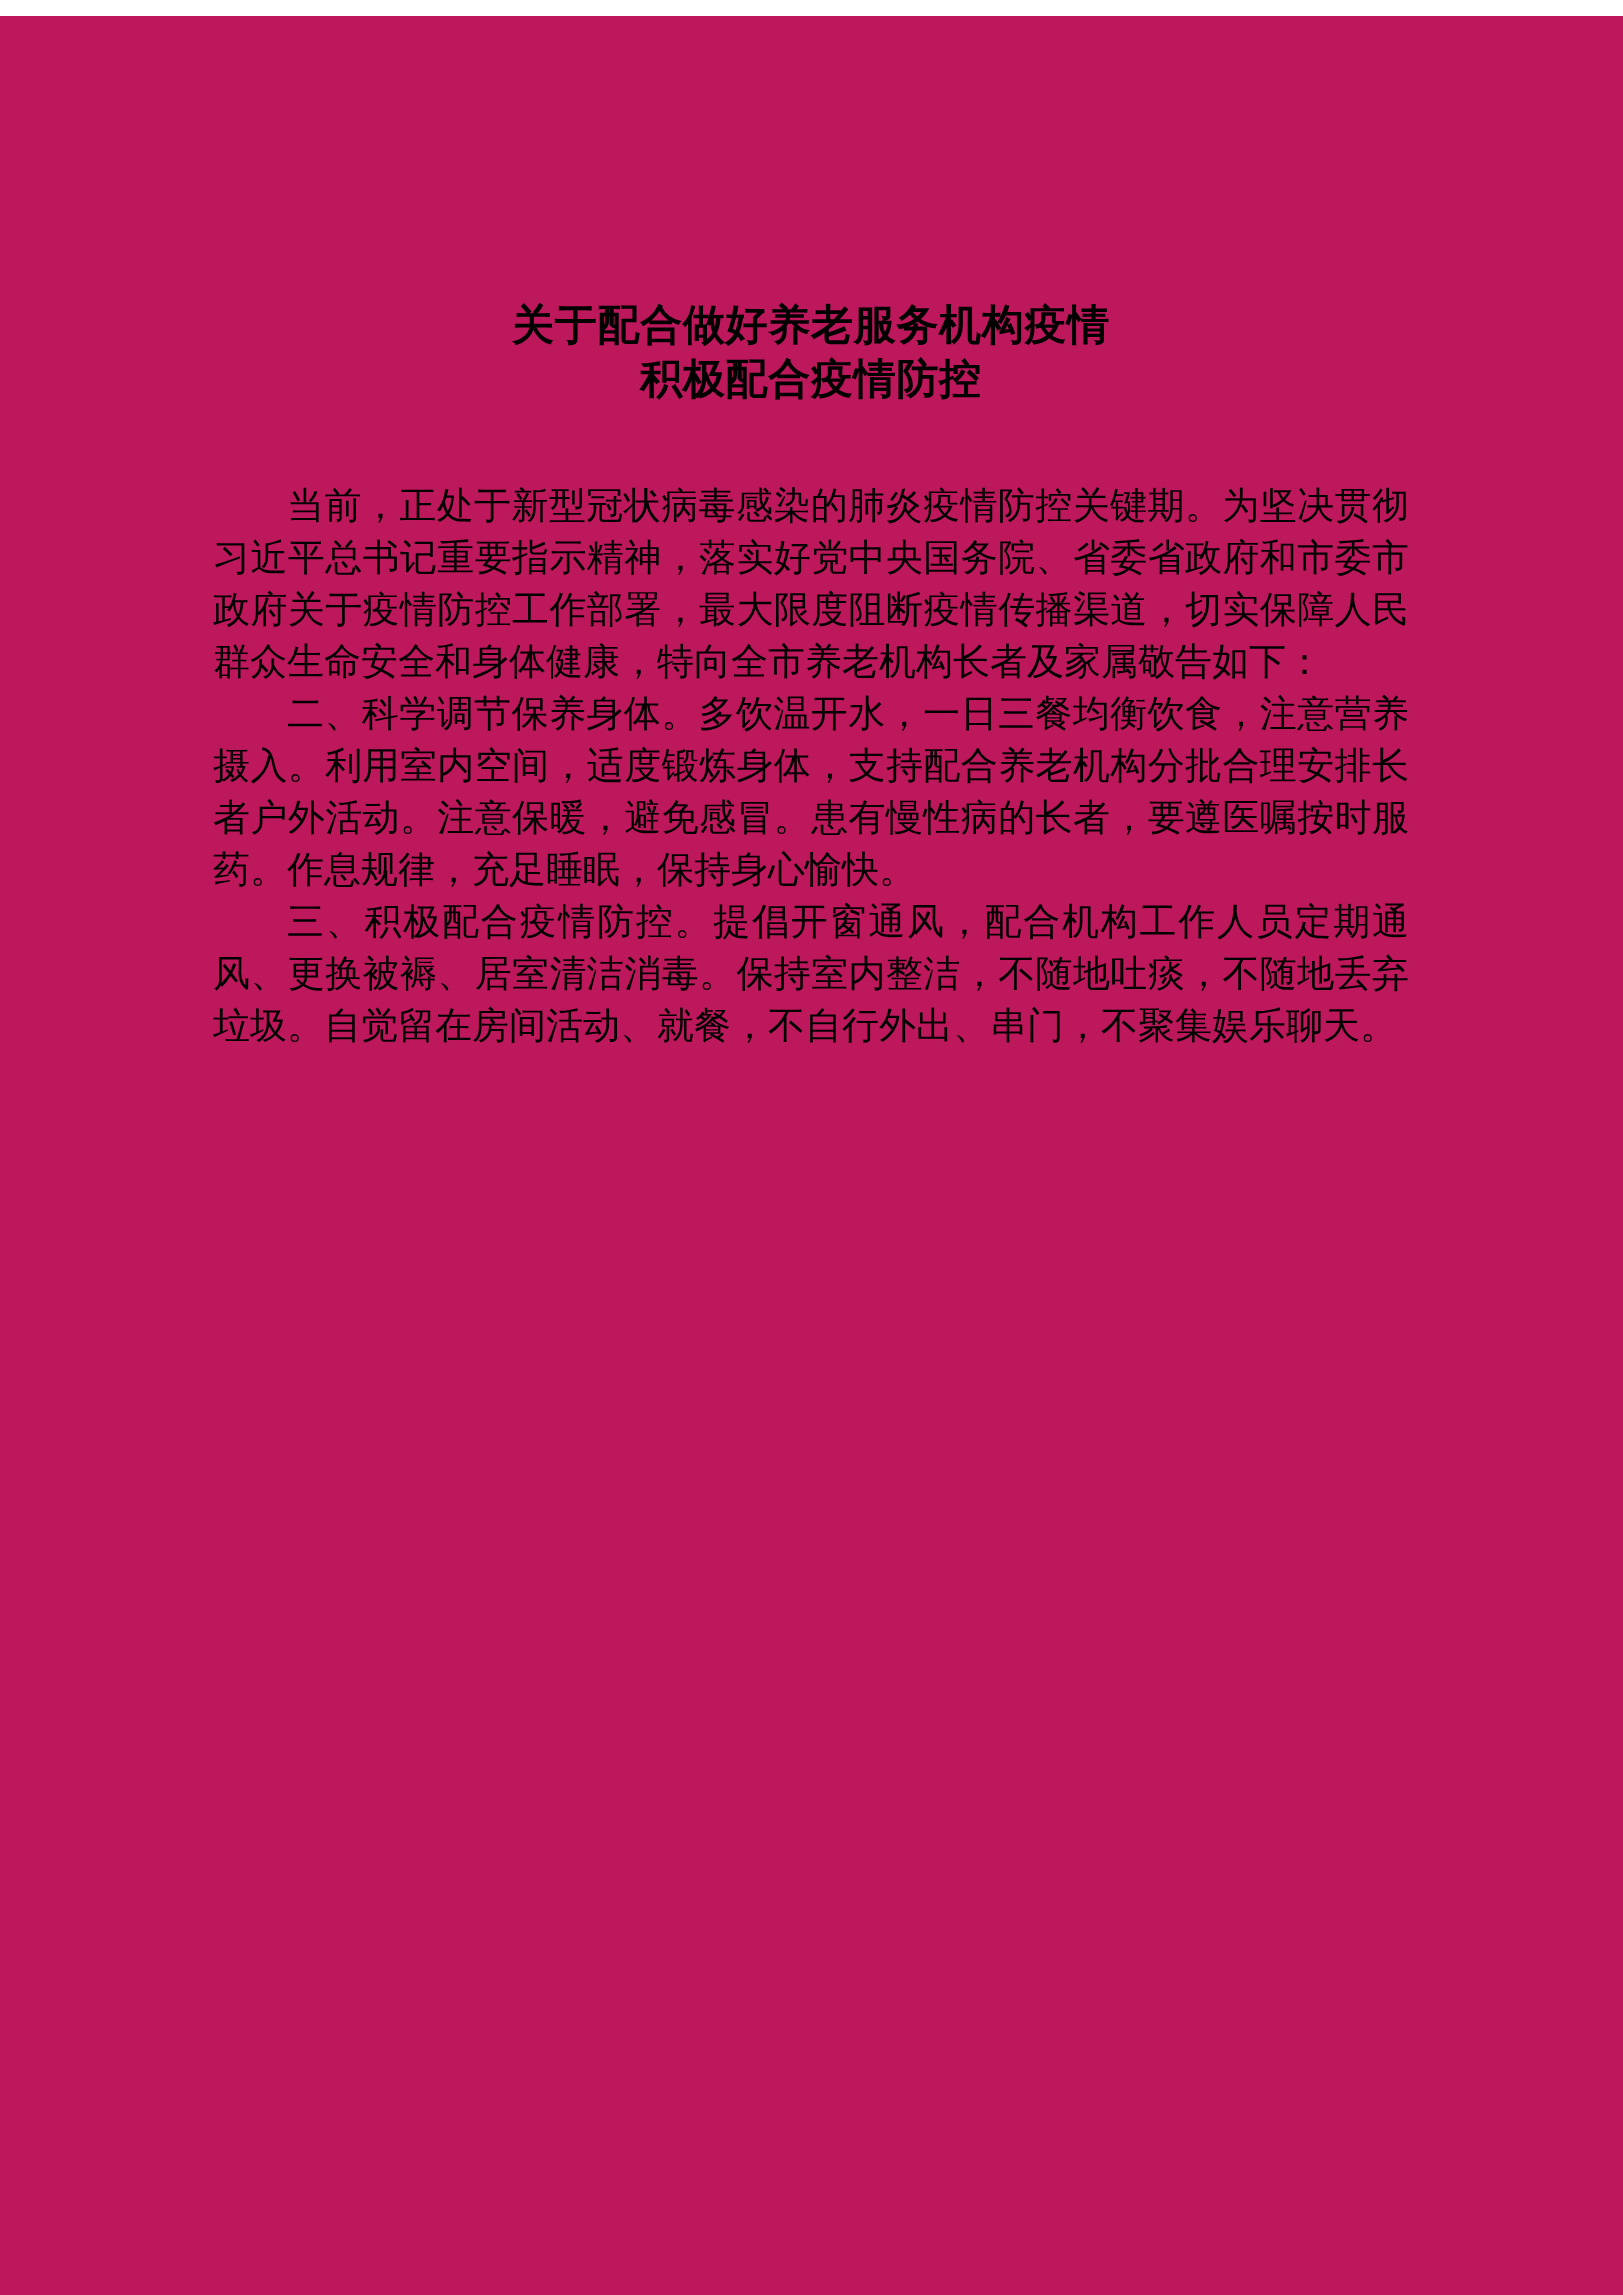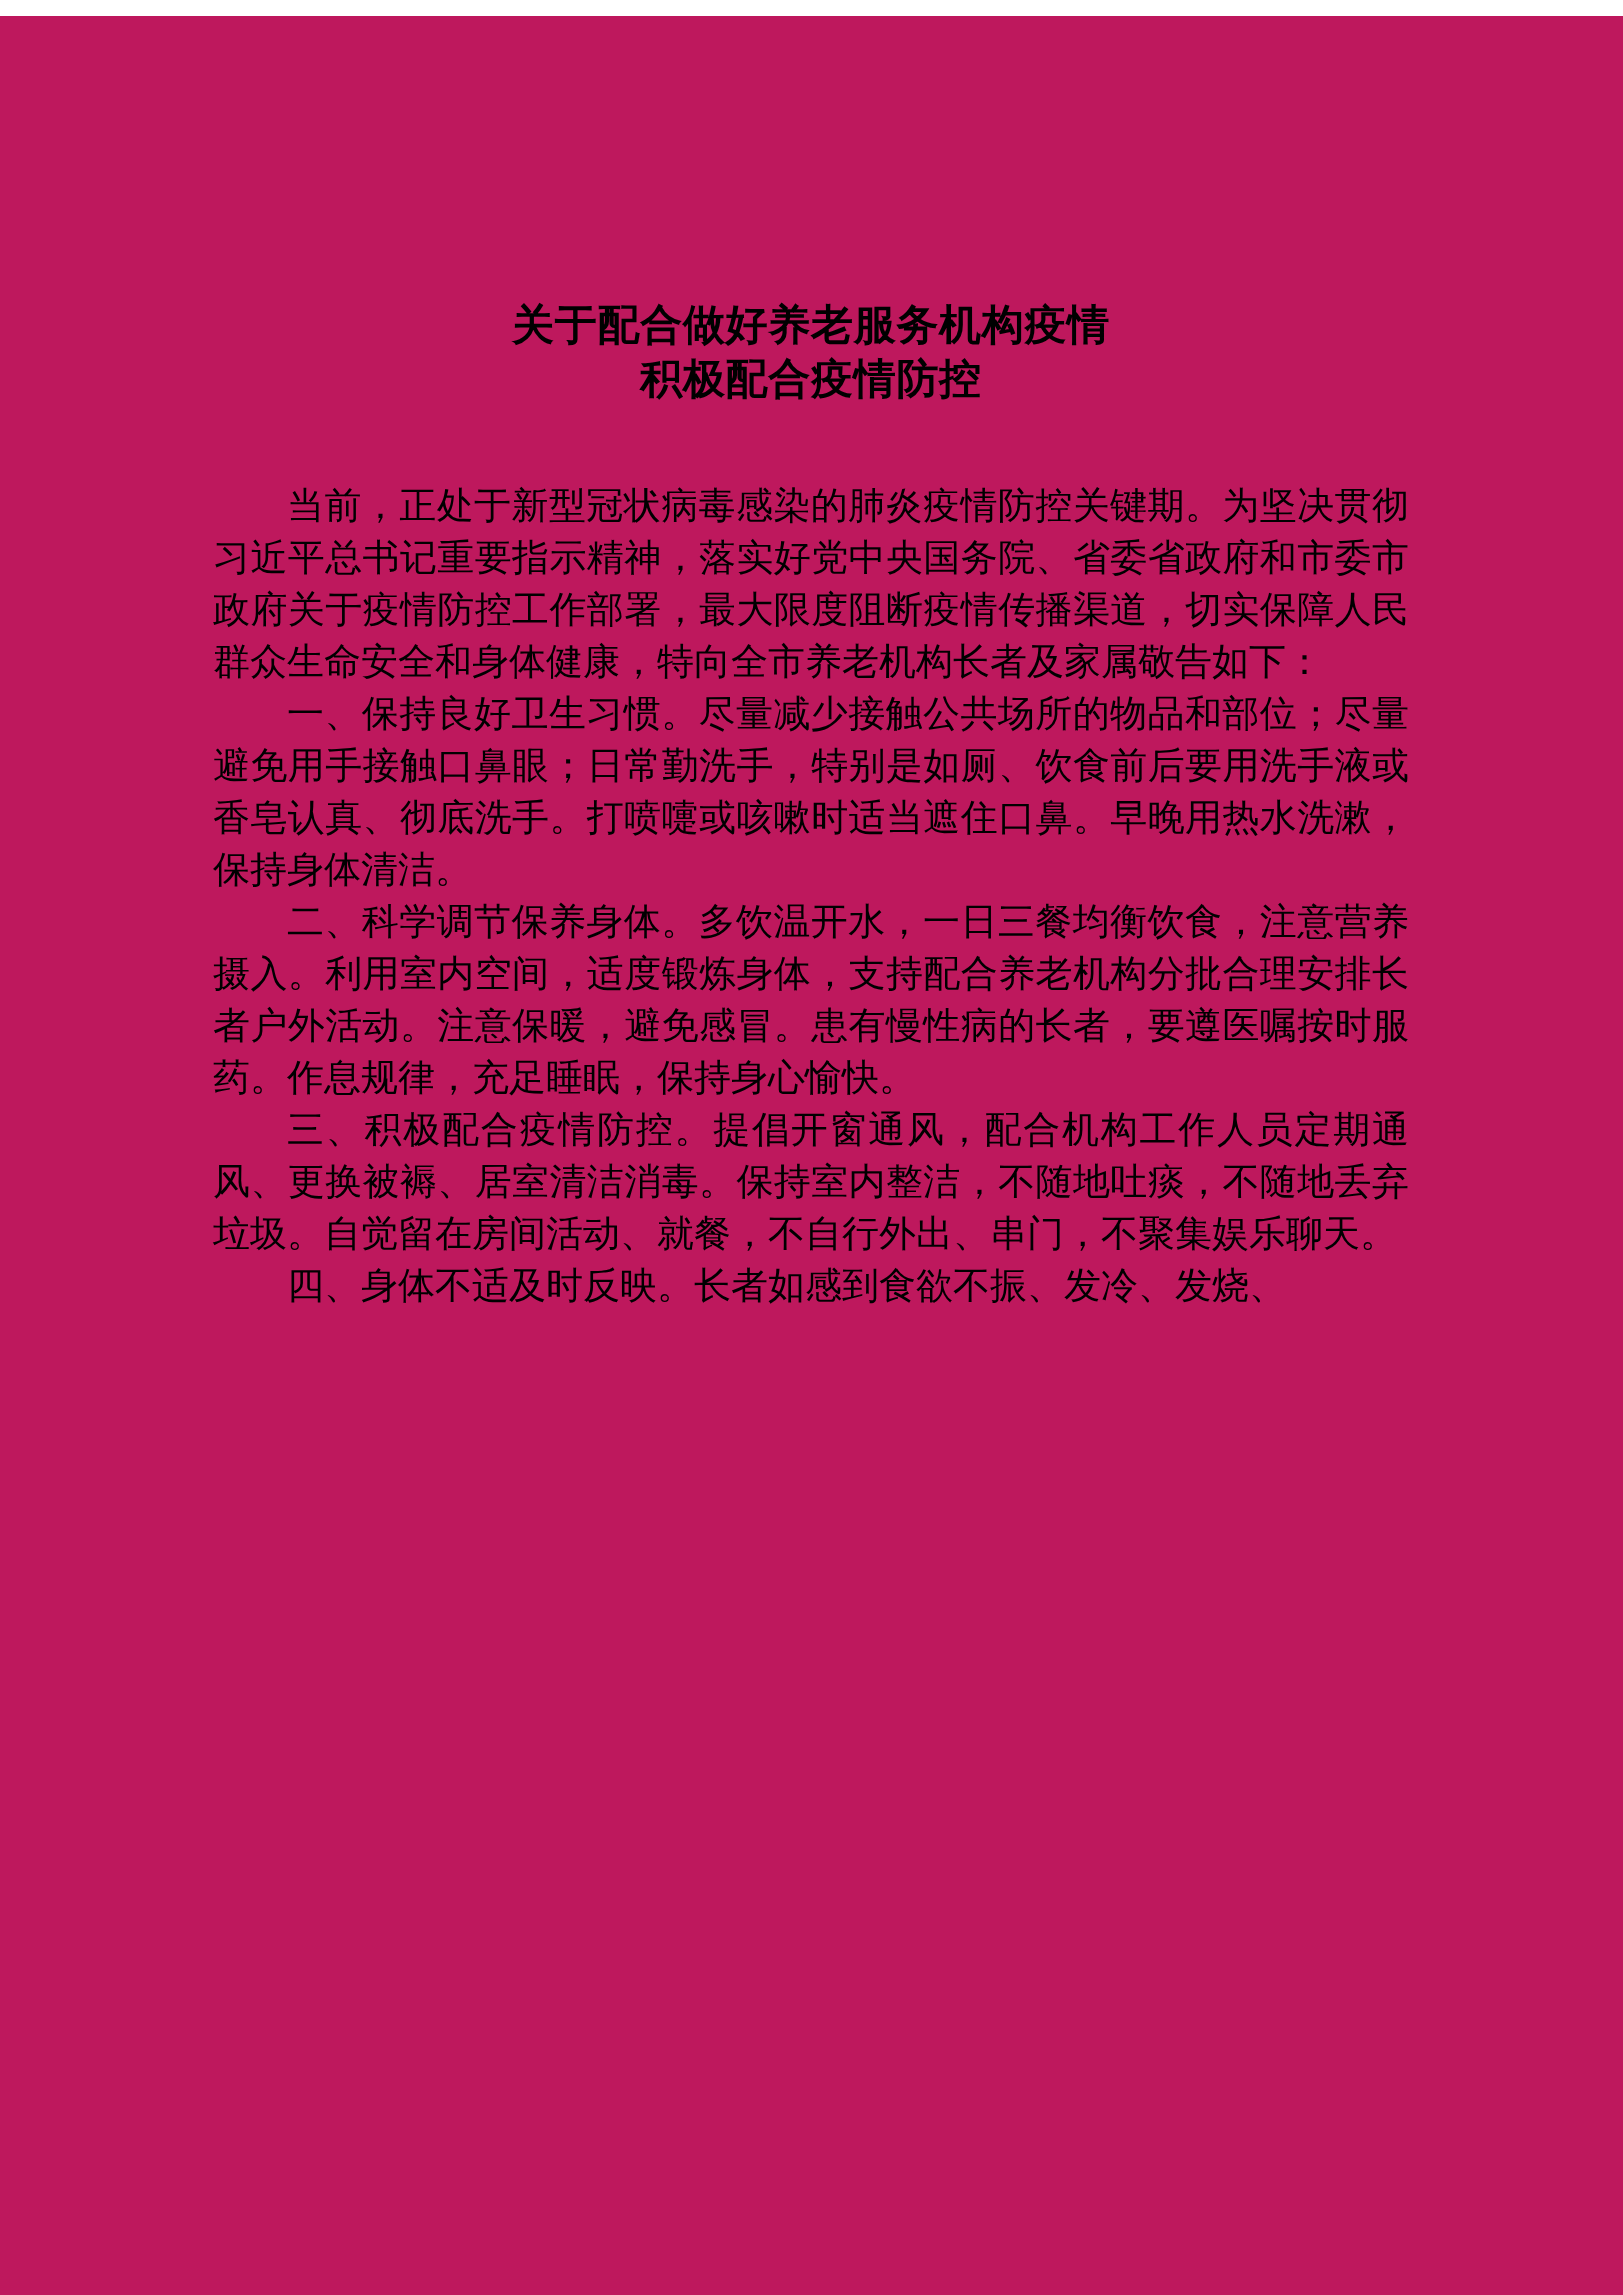--- a/index.html
+++ b/index.html
@@ -90,24 +90,22 @@
 
     <h1 class="doc-title">
       <span class="title-line">关于配合做好养老服务机构疫情</span>
       <span class="title-line second">积极配合疫情防控</span>
     </h1>
 
     <div class="body-block">
 
       <p class="para indent">当前，正处于新型冠状病毒感染的肺炎疫情防控关键期。为坚决贯彻习近平总书记重要指示精神，落实好党中央国务院、省委省政府和市委市政府关于疫情防控工作部署，最大限度阻断疫情传播渠道，切实保障人民群众生命安全和身体健康，特向全市养老机构长者及家属敬告如下：</p>
 
-      <p class="para indent gap-sm">一、保持良好卫生习惯。尽量减少接触公共场所的物品和部位；尽量避免用手接触口鼻眼；日常勤洗手，特别是如厕、饮食前后要用洗手液或香皂认真、彻底洗手。打喷嚏或咳嗽时适当遮住口鼻。早晚用热水洗漱，保持身体清洁。</p>
 
       <p class="para indent gap-md">二、科学调节保养身体。多饮温开水，一日三餐均衡饮食，注意营养摄入。利用室内空间，适度锻炼身体，支持配合养老机构分批合理安排长者户外活动。注意保暖，避免感冒。患有慢性病的长者，要遵医嘱按时服药。作息规律，充足睡眠，保持身心愉快。</p>
 
       <p class="para indent gap-md">三、积极配合疫情防控。提倡开窗通风，配合机构工作人员定期通风、更换被褥、居室清洁消毒。保持室内整洁，不随地吐痰，不随地丢弃垃圾。自觉留在房间活动、就餐，不自行外出、串门，不聚集娱乐聊天。</p>
 
-      <p class="para indent gap-md">四、身体不适及时反映。长者如感到食欲不振、发冷、发烧、</p>
 
     </div>
   </div>
 </div>
 
 
 </body></html>

